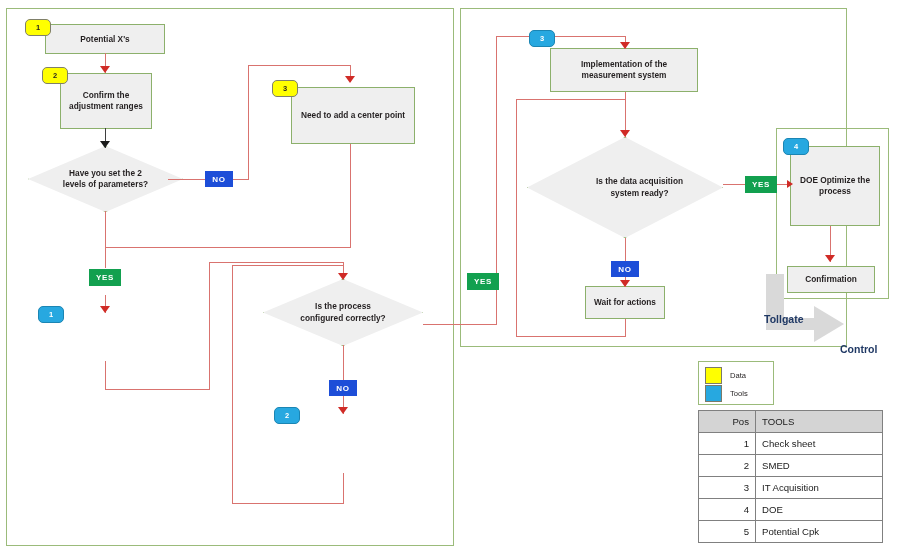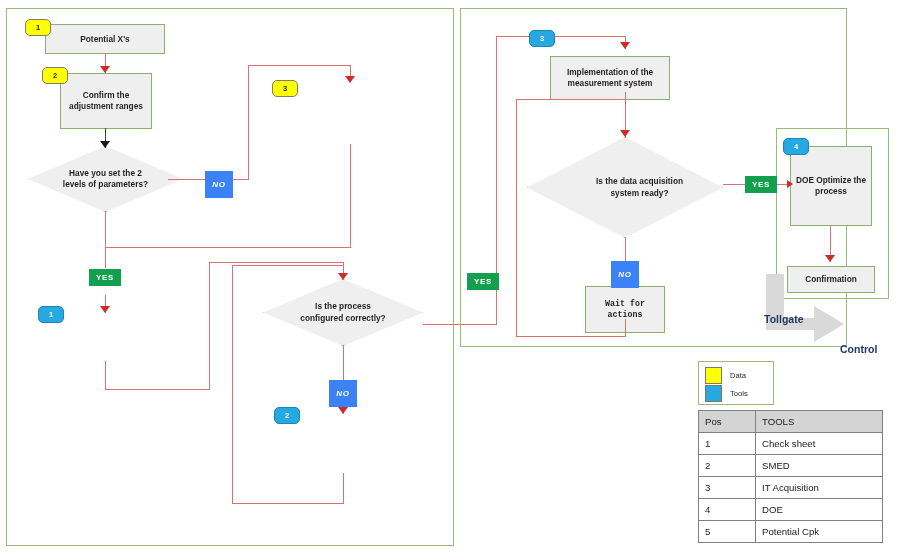--- a/index.html
+++ b/index.html
@@ -26,21 +26,21 @@
   .badge{position:absolute;box-sizing:border-box;width:26px;height:17px;
          border-radius:5px;display:flex;align-items:center;justify-content:center;
          font-size:7.5px;font-weight:bold;z-index:6;}
   .badge.data{background:#ffff00;border:1px solid #7f7f6a;color:#231f20;}
   .badge.tools{background:#27a8e0;border:1px solid #1b85b3;color:#ffffff;}
 
   
   .tag{position:absolute;box-sizing:border-box;display:flex;align-items:center;
        justify-content:center;font-size:8px;font-weight:bold;color:#ffffff;
        letter-spacing:.7px;z-index:7;}
-  .tag.no{background:#3b82f6;height:27px;width:28px;font-style:italic;}
+  .tag.no{background:#1d4ed8;height:16px;width:28px;}
   .tag.yes{background:#12a04f;height:17px;width:32px;}
 
   
   .ln{position:absolute;background:#d9736f;z-index:2;}
   .ln.h{height:1.4px;}
   .ln.v{width:1.4px;}
   .ln.dark{background:#3f3f3f;}
   .arw{position:absolute;width:0;height:0;z-index:3;}
   .arw.down{border-left:5px solid transparent;border-right:5px solid transparent;
             border-top:7px solid #d02b26;}
@@ -59,21 +59,21 @@
   .legrow{display:flex;align-items:center;height:18px;}
   .legsw{width:15px;height:15px;border:1px solid #7a7a6a;margin-right:8px;}
   .legtx{font-size:7.6px;color:#231f20;}
 
   
   .tbl{position:absolute;border-collapse:collapse;font-size:9.6px;color:#1a1a1a;
        background:#fff;}
   .tbl td,.tbl th{border:1px solid #808080;padding:3px 6px;height:15px;
                   font-weight:normal;}
   .tbl thead th{background:#d4d4d4;font-weight:normal;}
-  .tbl .cpos{width:44px;text-align:left;}
+  .tbl .cpos{width:44px;text-align:right;}
   .tbl .ctool{width:114px;text-align:left;}
 </style>
 </head>
 <body>
 
 <div id="stage">
 
   <div class="swim" style="left:6px;top:8px;width:446px;height:536px;"></div>
   <div class="swim" style="left:460px;top:8px;width:385px;height:337px;"></div>
   <div class="swim" style="left:776px;top:128px;width:111px;height:169px;"></div>
@@ -149,48 +149,49 @@
     </div>
   <div class="node" style="left:60px;top:73px;width:92px;height:56px;">Confirm the adjustment ranges</div>
 
   <div class="diamond" style="left:28px;top:146px;width:155px;height:66px;">
     <span style="max-width:86px;">Have you set the 2 levels of parameters?</span>
   </div>
 
   <div class="badge data" style="left:272px;top:80px;">
       <span>3</span>
     </div>
+  <div class="node" style="left:291px;top:87px;width:124px;height:57px;">Need to add a center point</div>
 
   <div class="badge tools" style="left:38px;top:306px;">
       <span>1</span>
     </div>
 
   <div class="diamond" style="left:263px;top:279px;width:160px;height:67px;">
     <span style="max-width:86px;">Is the process configured correctly?</span>
   </div>
 
   <div class="badge tools" style="left:274px;top:407px;">
       <span>2</span>
     </div>
 
   <div class="badge tools" style="left:529px;top:30px;">
       <span>3</span>
     </div>
-  <div class="node" style="left:550px;top:48px;width:120px;height:44px;margin-top:8px;">Implementation of the measurement system</div>
+  <div class="node" style="left:550px;top:48px;width:148px;height:44px;">Implementation of the measurement system</div>
 
   <div class="diamond" style="left:527px;top:137px;width:196px;height:101px;">
     <span style="max-width:96px;margin-left:29px;">Is the data acquisition system ready?</span>
   </div>
 
-  <div class="node" style="left:585px;top:286px;width:80px;height:47px;font-family:Liberation Mono, monospace;">Wait for actions</div>
+  <div class="node" style="left:585px;top:286px;width:80px;height:33px;">Wait for actions</div>
 
   <div class="badge tools" style="left:783px;top:138px;">
       <span>4</span>
     </div>
-  <div class="node" style="left:790px;top:146px;width:82px;height:80px;">DOE Optimize the process</div>
+  <div class="node" style="left:790px;top:146px;width:90px;height:80px;">DOE Optimize the process</div>
 
   <div class="node" style="left:787px;top:266px;width:88px;height:27px;">Confirmation</div>
 
   <div class="tag no" style="left:205px;top:171px;">
       <span>NO</span>
     </div>
 
   <div class="tag yes" style="left:89px;top:269px;">
       <span>YES</span>
     </div>

